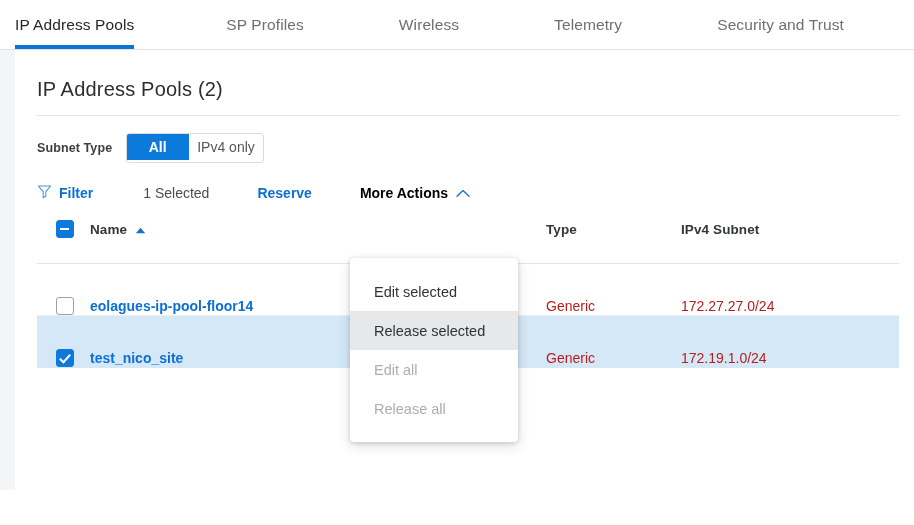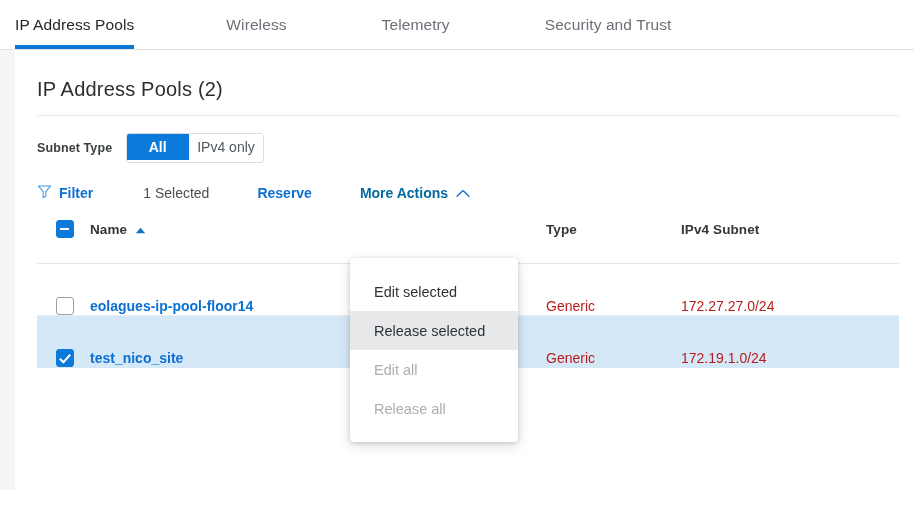--- a/index.html
+++ b/index.html
@@ -173,21 +173,21 @@
     font-weight: normal;
     margin-left: 50px;
     cursor: default;
   }
   .tb-reserve {
     color: #0c6fd4;
     font-weight: bold;
     margin-left: 48px;
   }
   .tb-more {
-    color: #0369a1;
+    color: #000000;
     font-weight: bold;
     margin-left: 48px;
   }
   .tb-more .chev { margin-left: 8px; display: block; }
 
   
   .menu {
     position: absolute;
     left: 350px;
     top: 258px;
@@ -302,20 +302,23 @@
     background: #ffffff;
   }
 </style>
 </head>
 <body>
 
 <div class="tabbar">
   <div class="tabs">
     <div class="tab active">
       <span>IP Address Pools</span>
+    </div>
+    <div class="tab">
+      <span>SP Profiles</span>
     </div>
     <div class="tab">
       <span>Wireless</span>
     </div>
     <div class="tab">
       <span>Telemetry</span>
     </div>
     <div class="tab">
       <span>Security and Trust</span>
     </div>

